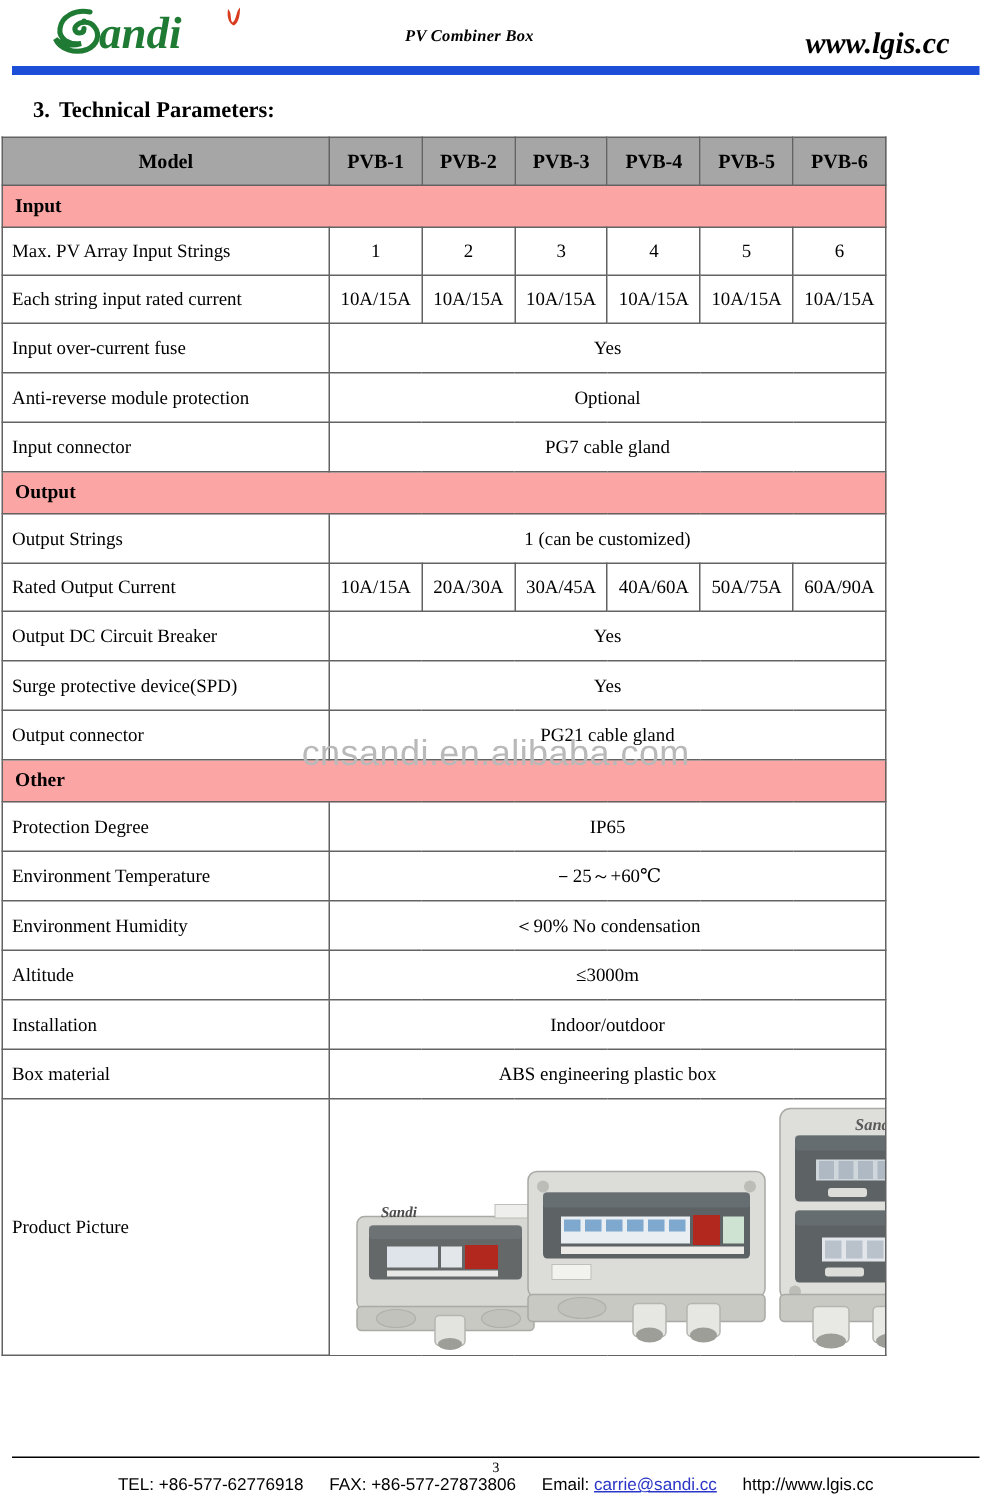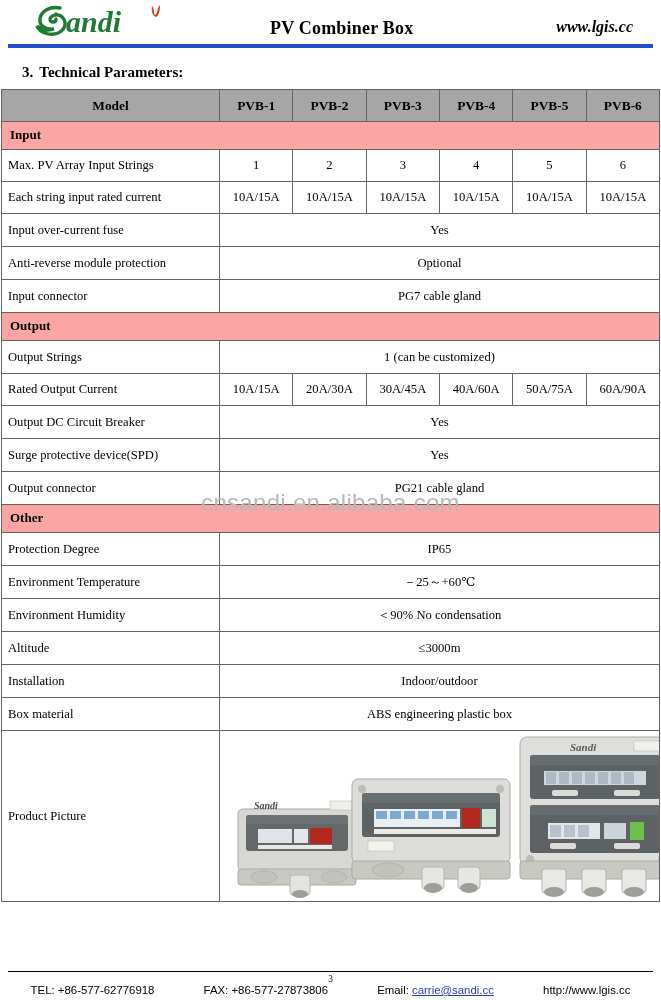--- a/index.html
+++ b/index.html
@@ -14,66 +14,67 @@
     font-family: "Liberation Serif", "DejaVu Serif", serif;
     color: #000000;
     overflow: hidden;
   }
 
   
   .page-header {
     position: relative;
     height: 44px;
     margin: 0 8px 16px 8px;
-    border-bottom: 4px solid #1d4ed8;
+    border-bottom: 6px solid #1d4ed8;
   }
   .logo {
     position: absolute;
     left: 18px;
     top: 2px;
     width: 150px;
     height: 38px;
   }
   .logo svg { display: block; }
 
   .header-title {
     position: absolute;
     left: 262px;
     top: 18px;
-    font-size: 18px;
+    font-size: 11px;
     font-weight: bold;
+    font-style: italic;
     letter-spacing: 0.2px;
     white-space: nowrap;
   }
   .header-site {
     position: absolute;
     right: 20px;
     top: 18px;
-    font-size: 16px;
+    font-size: 20px;
     font-weight: bold;
     font-style: italic;
     white-space: nowrap;
   }
 
   
   .section-heading {
     margin: 6px 0 8px 22px;
     font-size: 15px;
     font-weight: bold;
     font-family: "Liberation Serif", "DejaVu Serif", serif;
   }
   .section-heading .num { margin-right: 6px; }
 
   
   .table-wrap {
     position: relative;
     margin: 0 1px 0 1px;
   }
   table.spec {
-    width: 659px;
+    width: 590px;
     border-collapse: collapse;
     table-layout: fixed;
     font-size: 12.6px;
   }
   table.spec td {
     border: 1px solid #636363;
     padding: 0 6px;
     vertical-align: middle;
     line-height: 1.15;
     background: #ffffff;
@@ -161,21 +162,21 @@
     margin-top: 2px;
     font-family: "Liberation Serif", "DejaVu Serif", serif;
   }
   .footer-line {
     text-align: center;
     font-size: 11.4px;
     font-family: "Liberation Sans", "DejaVu Sans", sans-serif;
     padding-bottom: 4px;
     white-space: nowrap;
   }
-  .footer-line .seg { margin: 0 23px; }
+  .footer-line .seg { margin: 0 7px; }
   .footer-line a.mail {
     color: #2b36c8;
     text-decoration: underline;
   }
   .footer-line a.web {
     color: #000;
     text-decoration: none;
     text-align: right;
   }
 </style>

